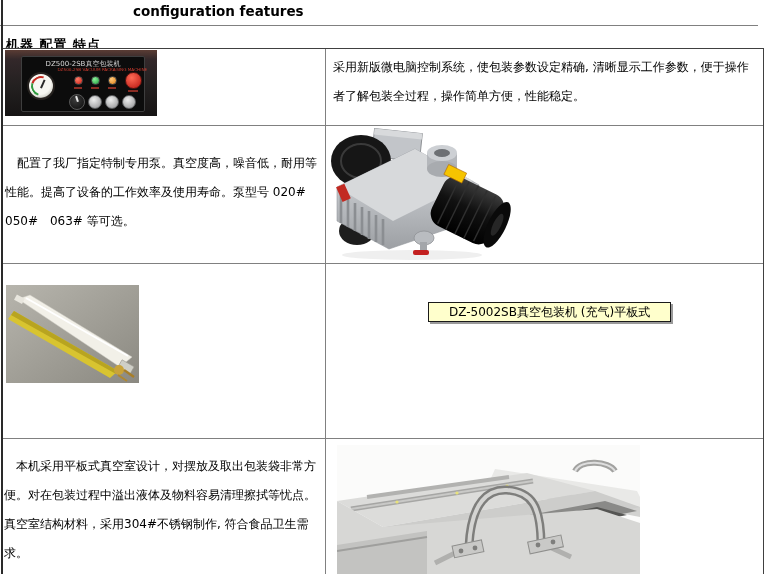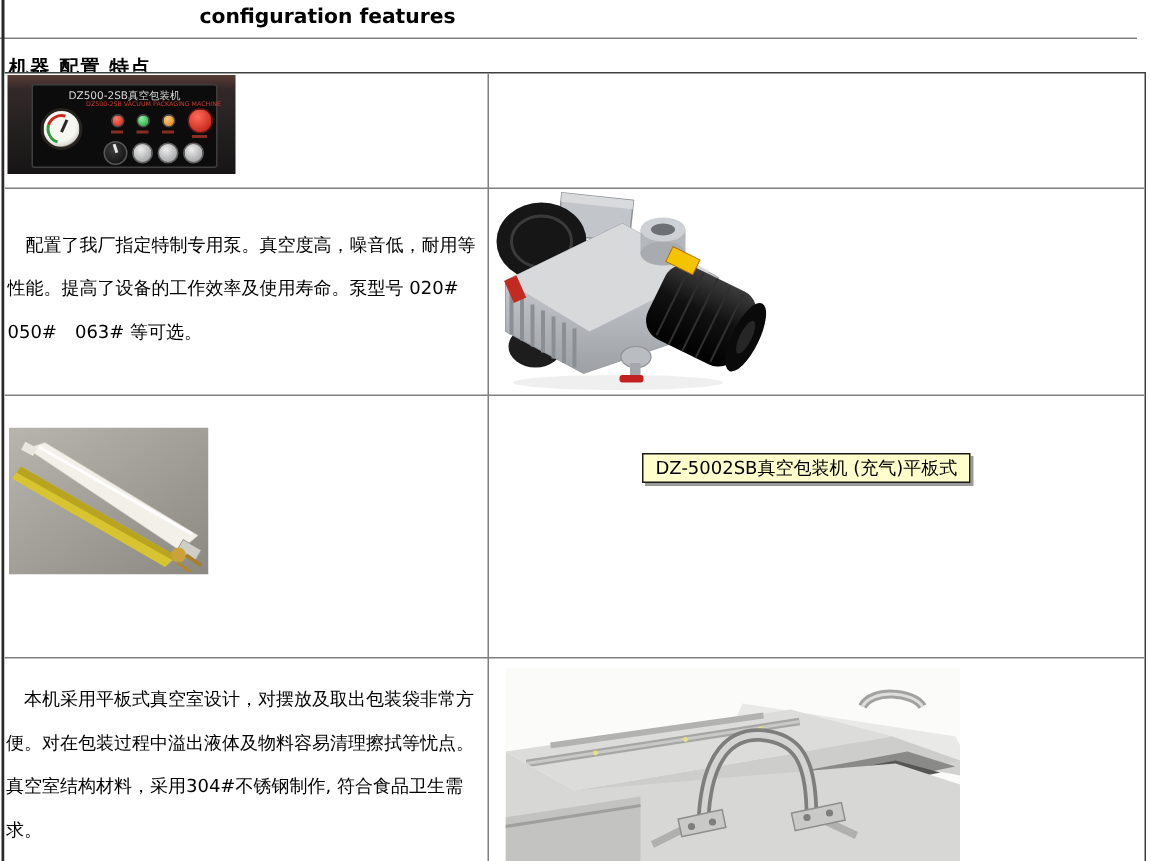--- a/index.html
+++ b/index.html
@@ -22,21 +22,21 @@
   .gh1{top:76px;} .gh2{top:214px;} .gh3{top:389px;}
 
   .cell-text{position:absolute;font-size:12px;line-height:29px;color:#000;}
   .t-r1{left:330px;top:4px;width:426px;}
   .t-r2{left:2px;top:100px;width:317px;}
   .t-r3{left:326px;top:274px;width:432px;}
   .t-r4{left:1px;top:403px;width:318px;}
 
   .badge{position:absolute;left:425px;top:253px;background:#ffffcc;
          border:1px solid #1a1a1a;box-shadow:2px 2px 0 #9a9a9a;
-         font-size:12px;line-height:16px;padding:1px 8px;white-space:nowrap;}
+         font-size:12px;line-height:16px;padding:1px 20px;white-space:nowrap;}
 
   
   .cp-photo{position:absolute;left:2px;top:1px;width:152px;height:66px;
             background:linear-gradient(180deg,#5a3c34 0%,#33282a 14%,#232020 55%,#161414 100%);}
   .cp-panel{position:absolute;left:16px;top:6px;width:122px;height:54px;
             background:#0c0c0c;border:1px solid #3e3e3e;border-radius:2px;}
   .cp-title{position:absolute;left:0;top:2px;width:100%;text-align:center;font-size:7px;
             color:#d5d5d5;white-space:nowrap;overflow:hidden;}
   .cp-sub{position:absolute;left:0;top:10px;width:100%;text-align:center;font-size:10px;
           color:#cc3b2e;white-space:nowrap;transform:scale(0.42);transform-origin:50% 0;}
@@ -92,20 +92,21 @@
       <div class="cp-mark m1"></div>
       <div class="cp-mark m2"></div>
       <div class="cp-mark m3"></div>
       <div class="cp-mark m4"></div>
       <div class="cp-knob kb"></div>
       <div class="cp-knob kg k1"></div>
       <div class="cp-knob kg k2"></div>
       <div class="cp-knob kg k3"></div>
     </div>
   </div>
+  <div class="cell-text t-r1"> 采用新版微电脑控制系统，使包装参数设定精确, 清晰显示工作参数，便于操作者了解包装全过程，操作简单方便，性能稳定。</div>
 
   <div class="cell-text t-r2">　配置了我厂指定特制专用泵。真空度高，噪音低，耐用等性能。提高了设备的工作效率及使用寿命。泵型号 020#　050#　063# 等可选。</div>
   <div class="pump-wrap">
     <svg width="188" height="135" viewBox="0 0 188 135">
       <defs>
         <linearGradient id="gb" x1="0" y1="0" x2="0" y2="1">
           <stop offset="0" stop-color="#dfe1e3"></stop>
             <stop offset="0.5" stop-color="#bcbfc3"></stop>
             <stop offset="1" stop-color="#9da0a4"></stop>
         </linearGradient>

